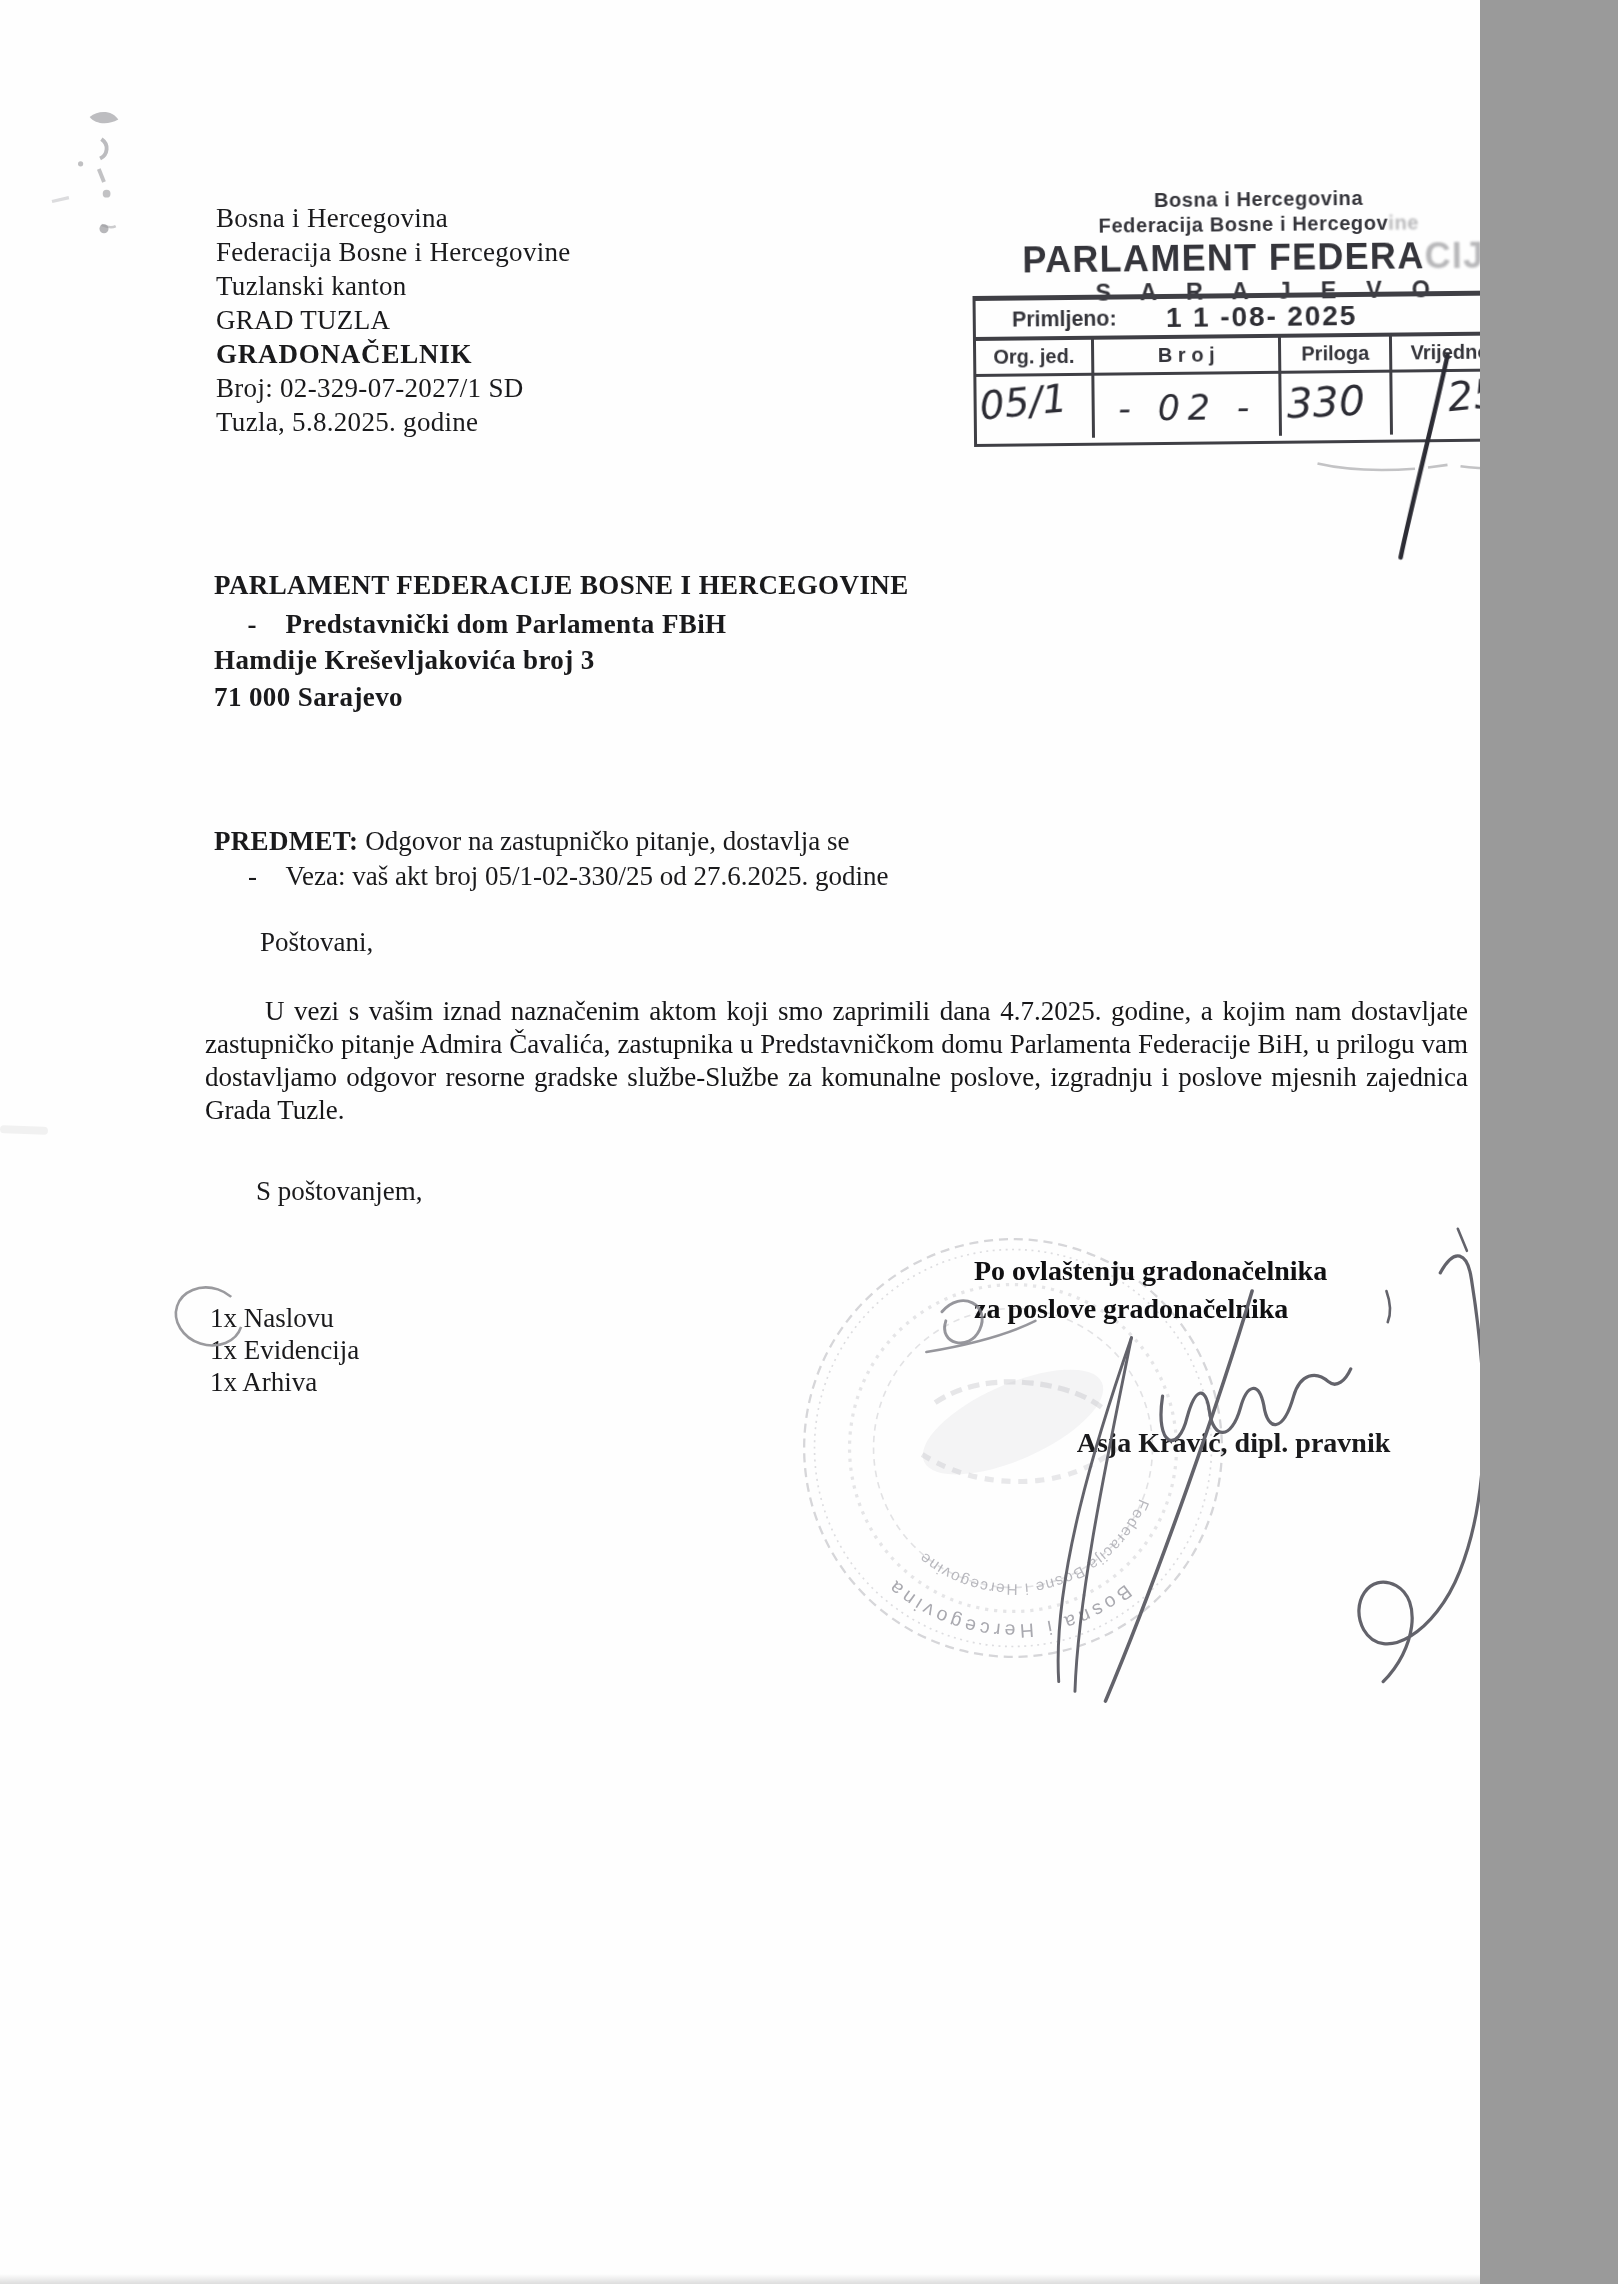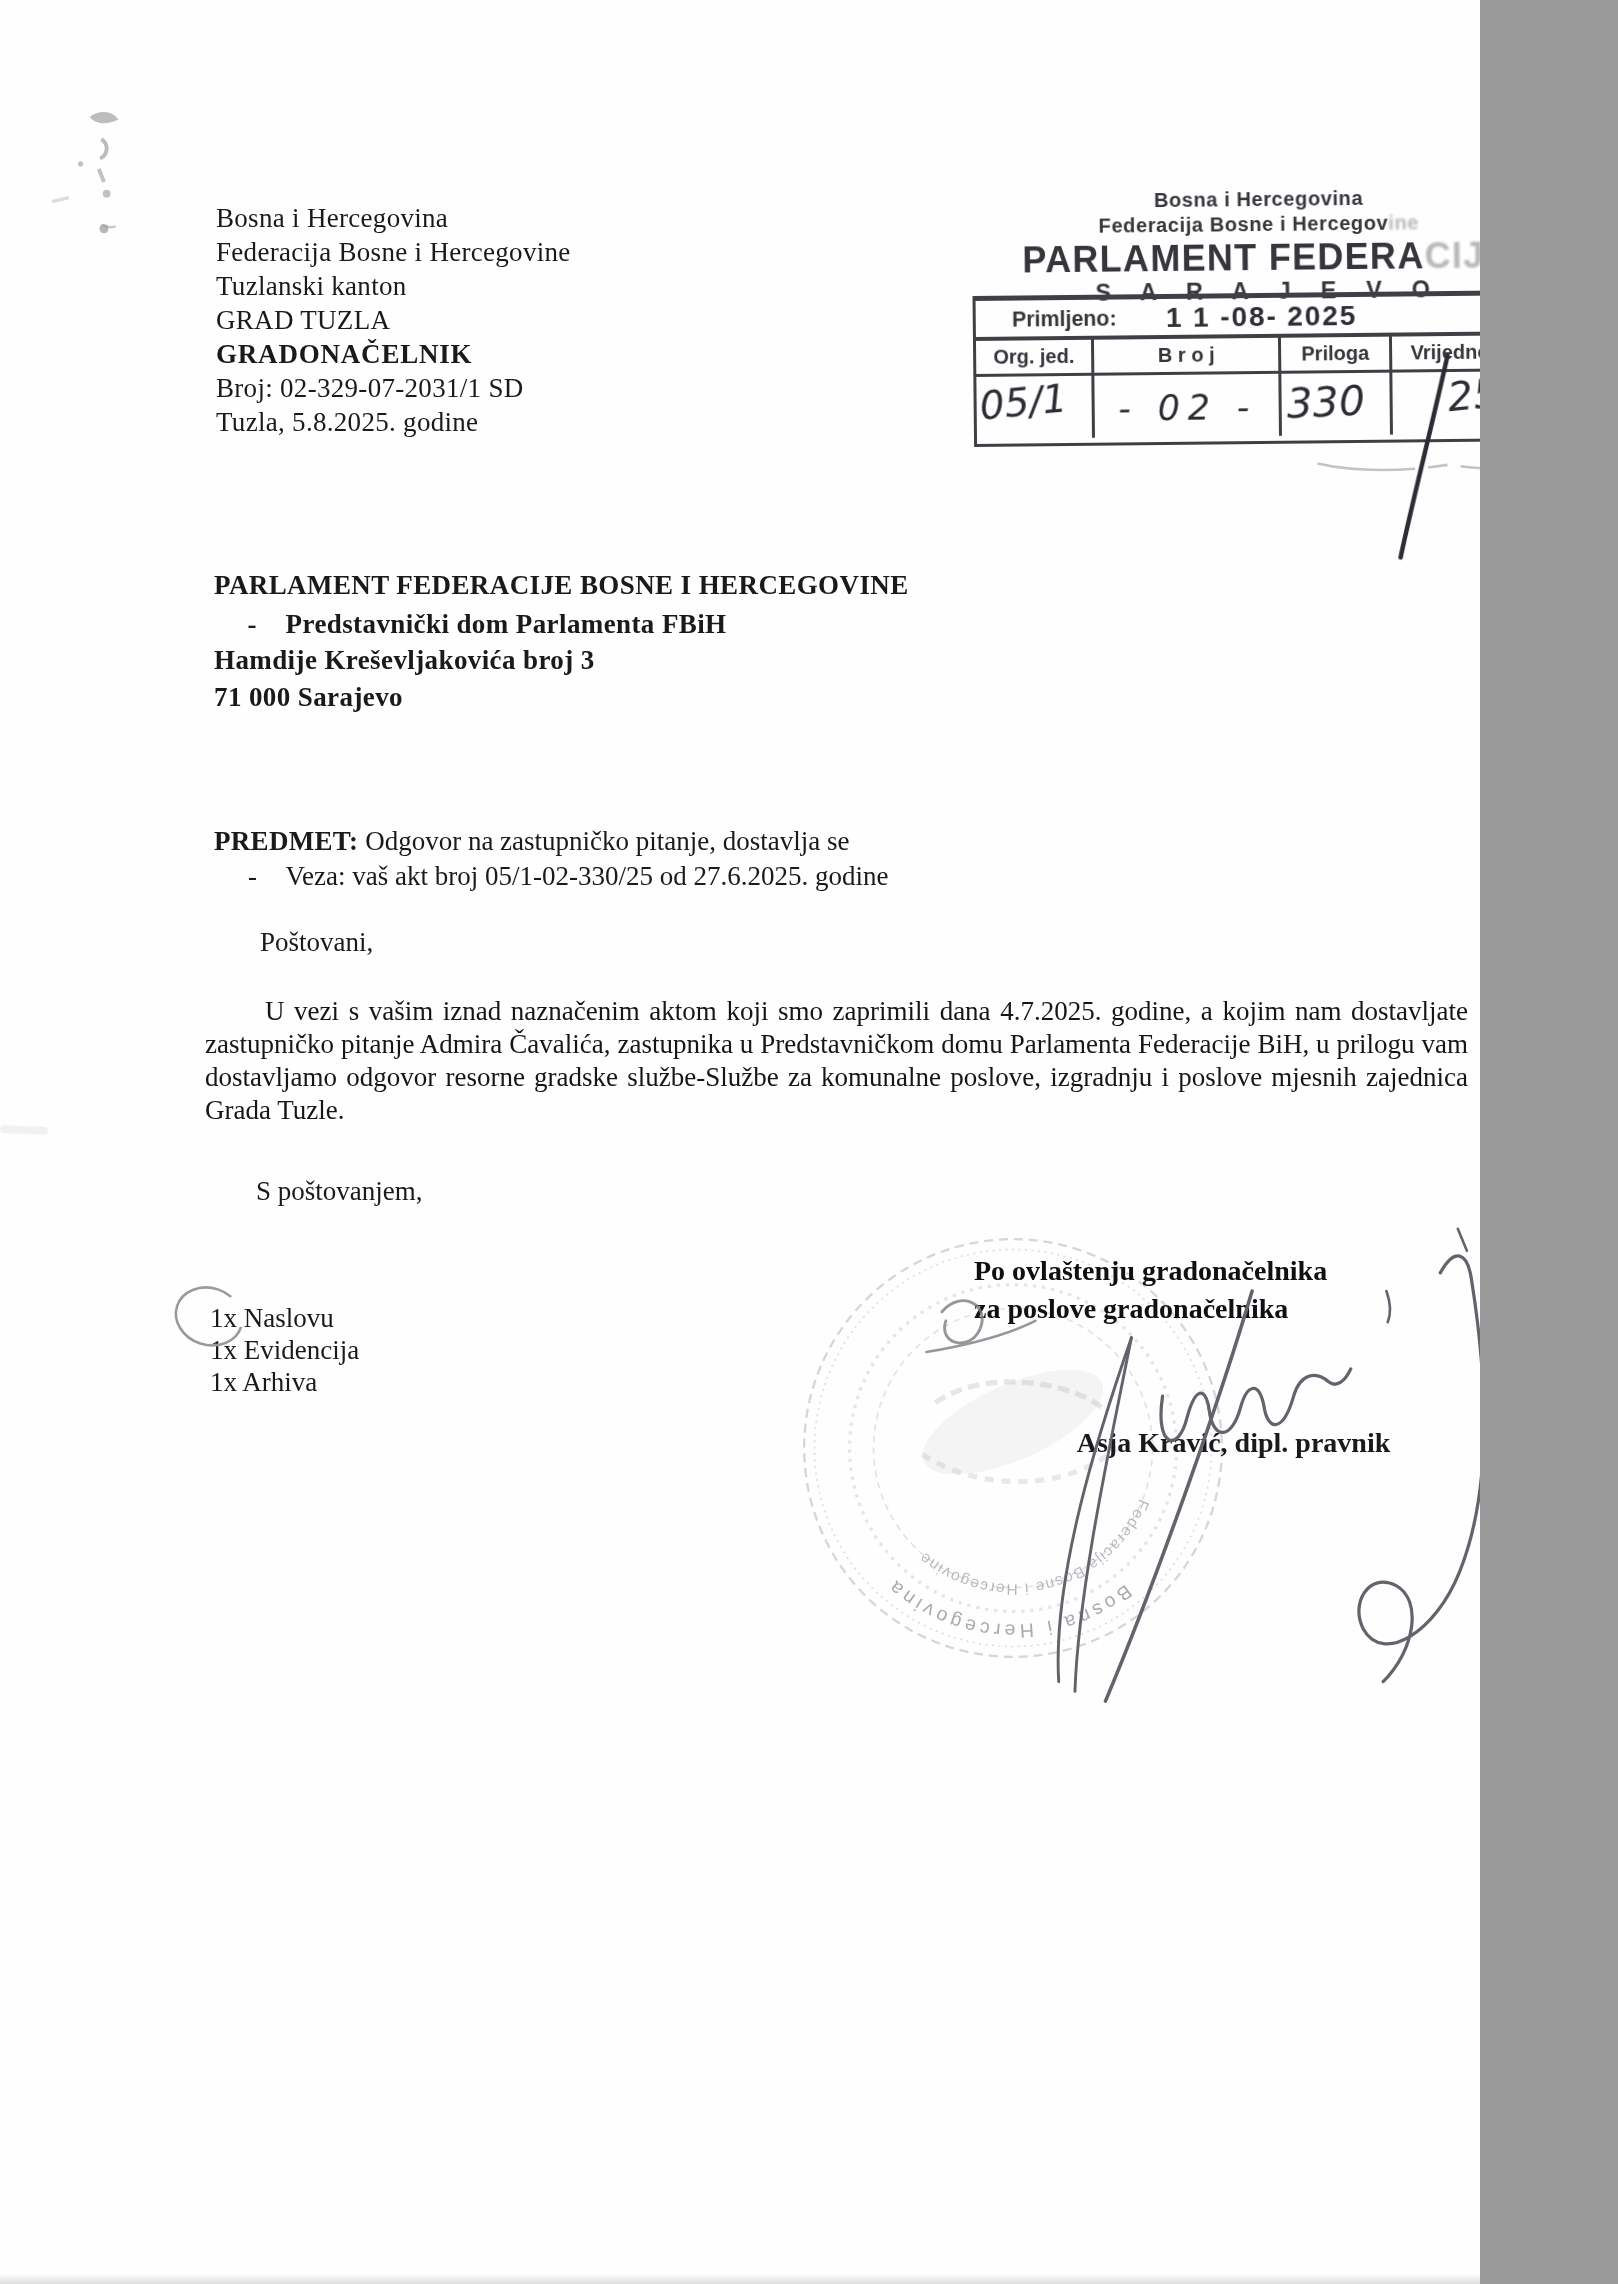--- a/index.html
+++ b/index.html
@@ -69,21 +69,21 @@
     <circle cx="100" cy="212" r="7" fill="#87878c" opacity=".6"></circle>
     <path d="M96,206 q14,6 22,2" stroke="#9a9a9e" stroke-width="4" fill="none" opacity=".5"></path>
   </svg>
 
   <div class="abs letterhead">
     <div class="lh-line">Bosna i Hercegovina</div>
     <div class="lh-line">Federacija Bosne i Hercegovine</div>
     <div class="lh-line">Tuzlanski kanton</div>
     <div class="lh-line">GRAD TUZLA</div>
     <div class="lh-line lh-bold">GRADONAČELNIK</div>
-    <div class="lh-line">Broj: 02-329-07-2031/1 SD</div>
+    <div class="lh-line">Broj: 02-329-07-2027/1 SD</div>
     <div class="lh-line">Tuzla, 5.8.2025. godine</div>
   </div>
 
   <div class="abs receipt">
     <div class="hdr r-h1">Bosna i Hercegovina</div>
     <div class="hdr r-h2"><span>Federacija Bosne i Hercegov</span><span class="faded">ine</span></div>
     <div class="hdr r-h3"><span>PARLAMENT FEDERA</span><span class="faded">CIJI</span></div>
     <div class="hdr r-h4">S A R A J E V O</div>
 
     <div class="rtable">

